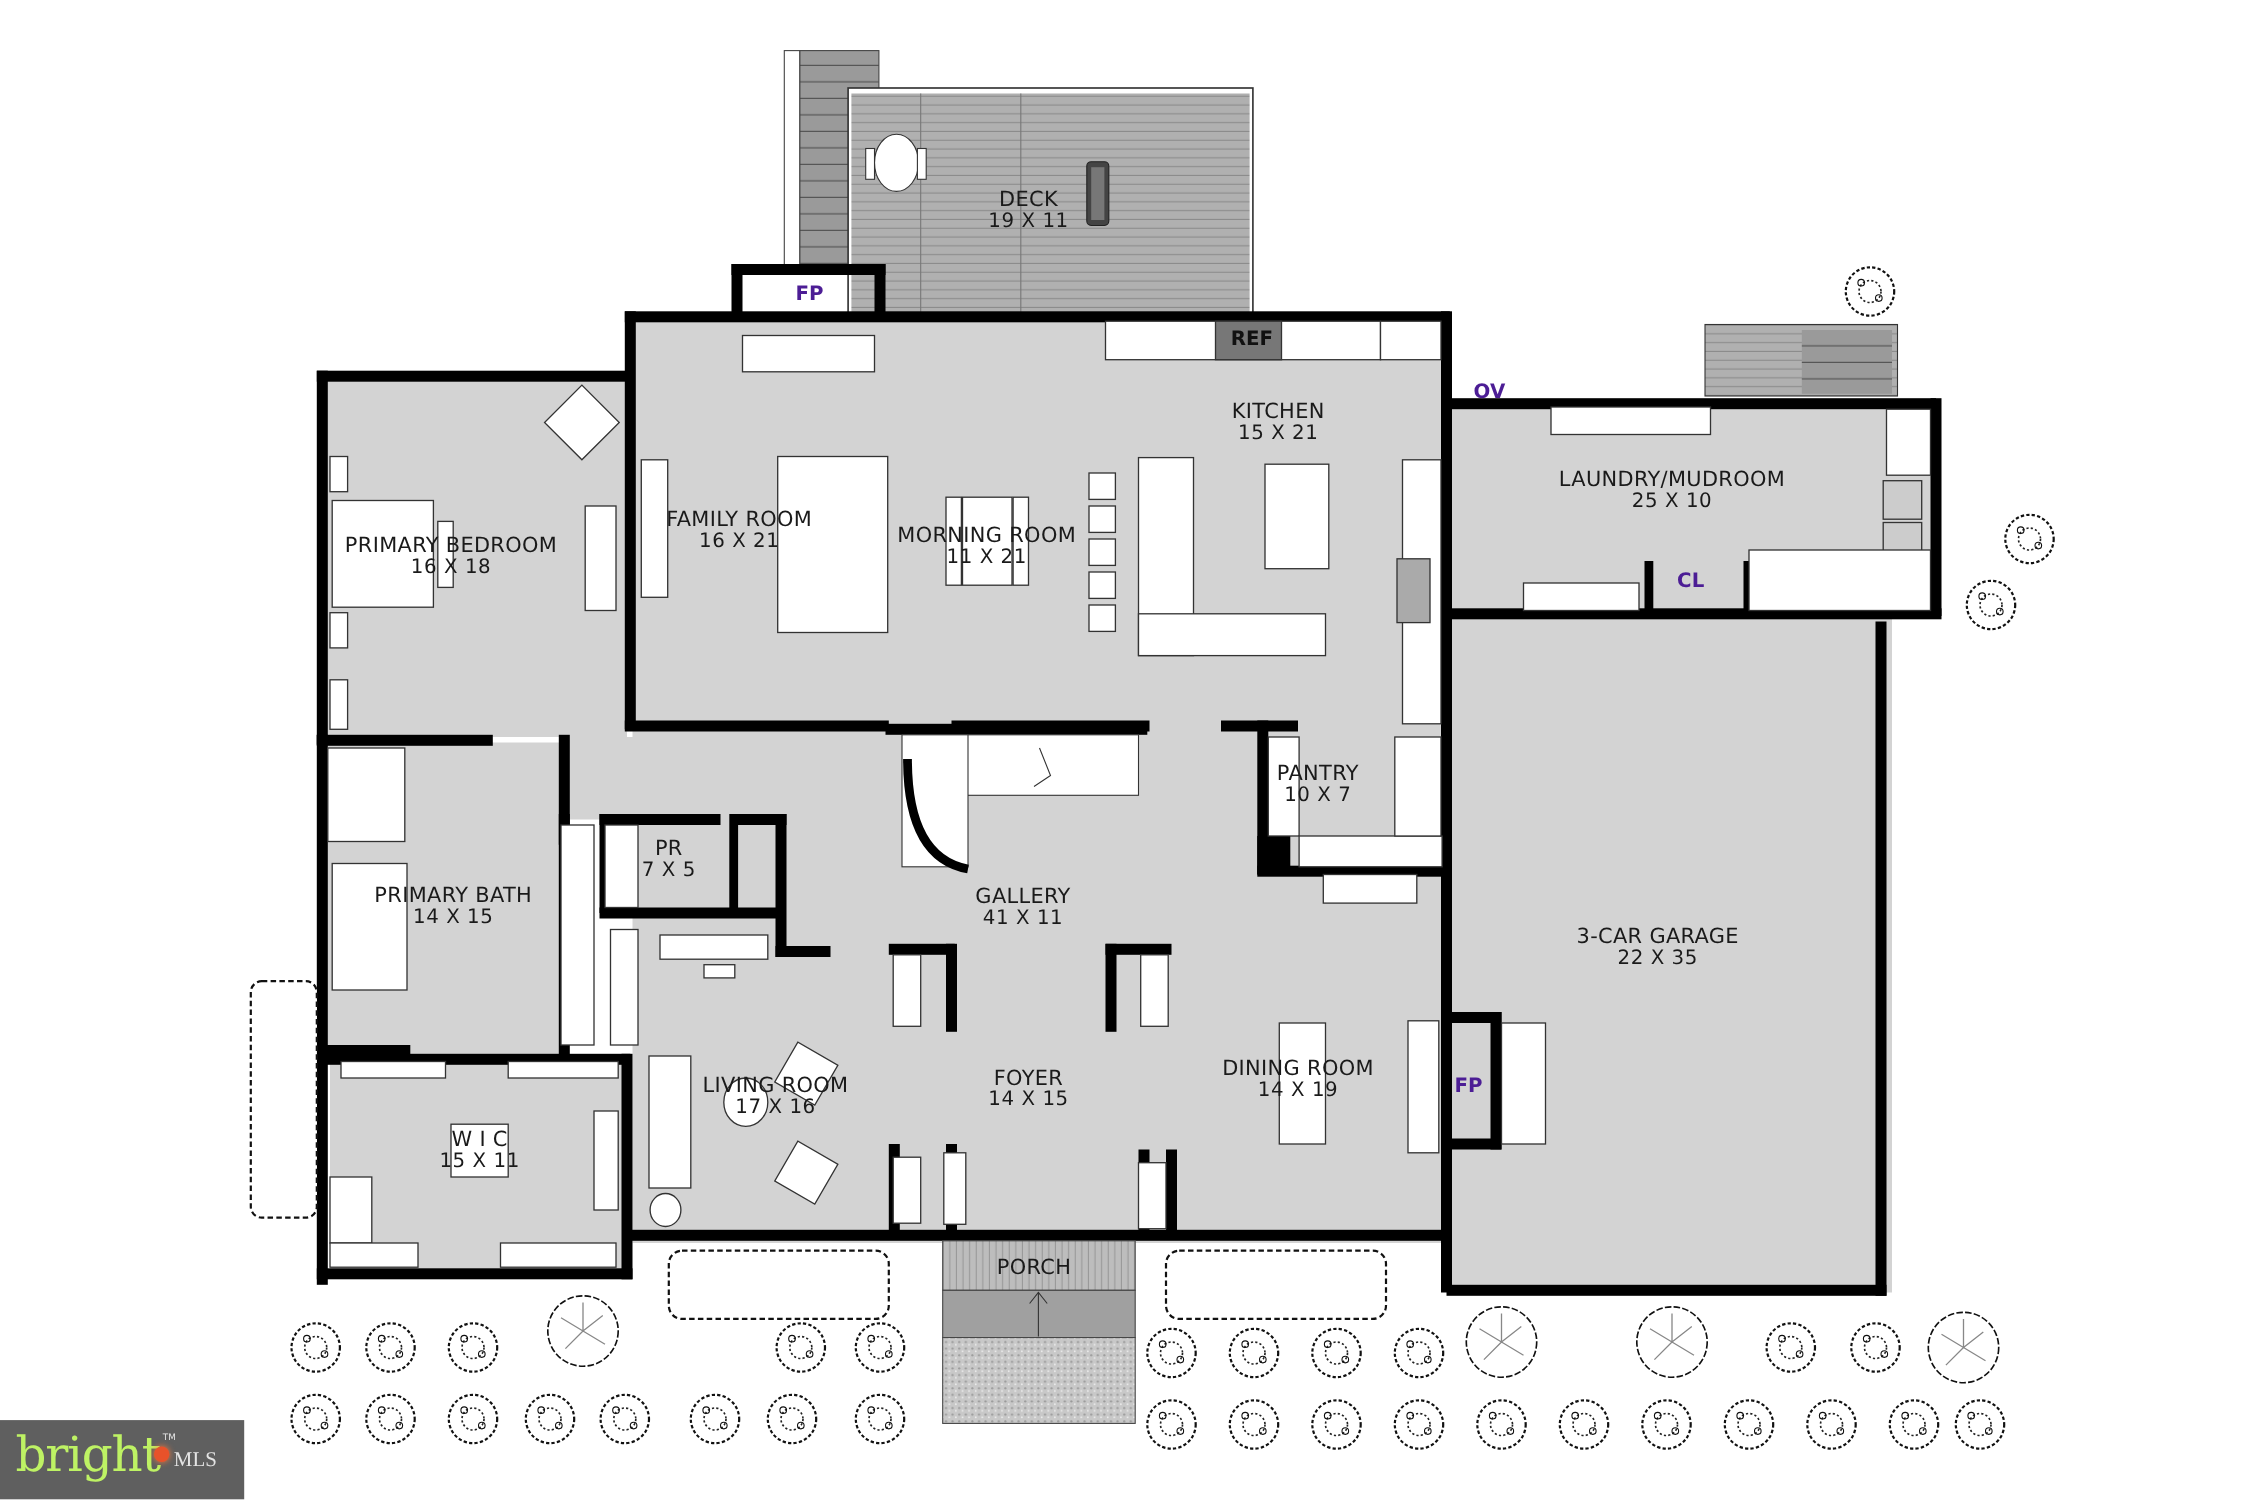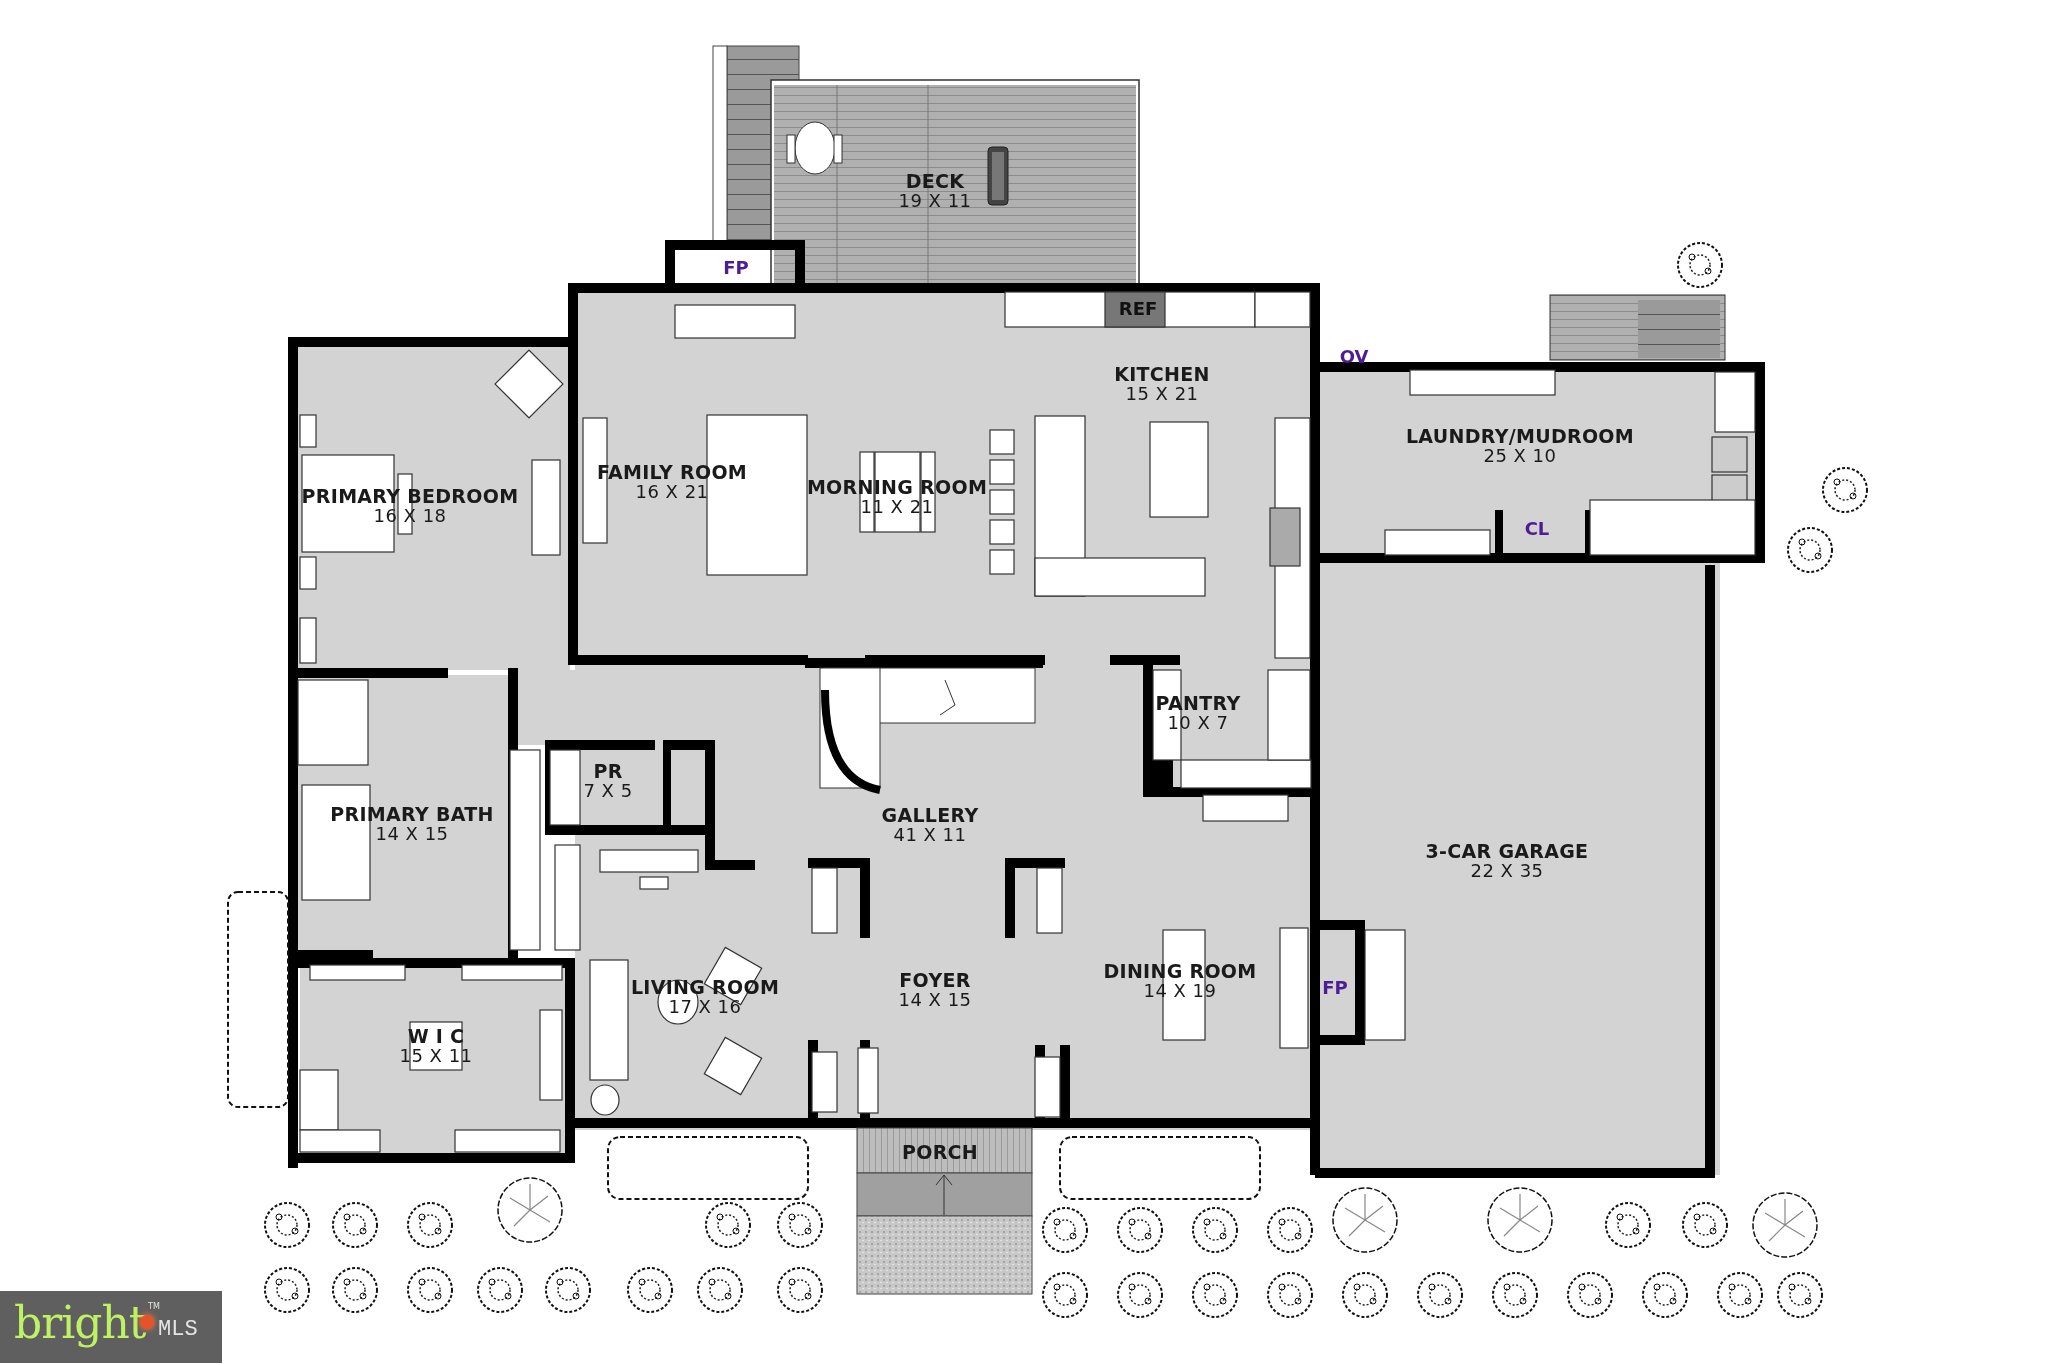--- a/index.html
+++ b/index.html
@@ -1,24 +1,24 @@
 <!DOCTYPE html>
 <html><head>
 <meta charset="utf-8">
 <style>
   html, body { margin:0; padding:0; background:#ffffff; }
   body { width:2048px; height:1365px; position:relative; overflow:hidden; font-family:"DejaVu Sans", sans-serif; }
   #plan { position:absolute; left:0; top:0; width:2048px; height:1365px; }
   .room-label { position:absolute; text-align:center; color:#1a1a1a; line-height:1.05; transform:translateX(-50%); white-space:nowrap; }
-  .room-label .nm { display:block; font-weight:bold; font-size:19px; letter-spacing:0.3px; }
+  .room-label .nm { display:block; font-weight:normal; font-size:19px; letter-spacing:0.3px; }
   .room-label .dim { display:block; font-size:18px; font-weight:normal; letter-spacing:0.5px; }
   .tag { position:absolute; font-weight:bold; font-size:18px; color:#4c1d95; transform:translate(-50%,-50%); }
   .logo { position:absolute; left:0; top:1291px; width:222px; height:72px; background:#5f5f5f; }
   .logo .brand { position:absolute; left:14px; top:6px; font-family:"DejaVu Serif", serif; font-size:44px; color:#bef264; letter-spacing:-1px; }
-  .logo .mls { position:absolute; left:158px; top:26px; font-family:Liberation Mono, monospace; font-size:22px; color:#e4e4e4; }
+  .logo .mls { position:absolute; left:158px; top:26px; font-family:Liberation Serif, serif; font-size:19px; color:#e4e4e4; }
   .logo .spark { position:absolute; left:140px; top:24px; width:14px; height:14px; background:#e8522a; border-radius:50%; box-shadow:0 0 6px #ff7a3a; }
   .logo .tm { position:absolute; left:148px; top:11px; font-size:8px; color:#e4e4e4; }
 </style>
 </head>
 <body>
 
 <svg id="plan" viewBox="0 0 2048 1365" xmlns="http://www.w3.org/2000/svg">
   <defs>
     <pattern id="deckPat" width="20" height="8" patternUnits="userSpaceOnUse">
       <rect width="20" height="8" fill="#b0b0b0"></rect>

